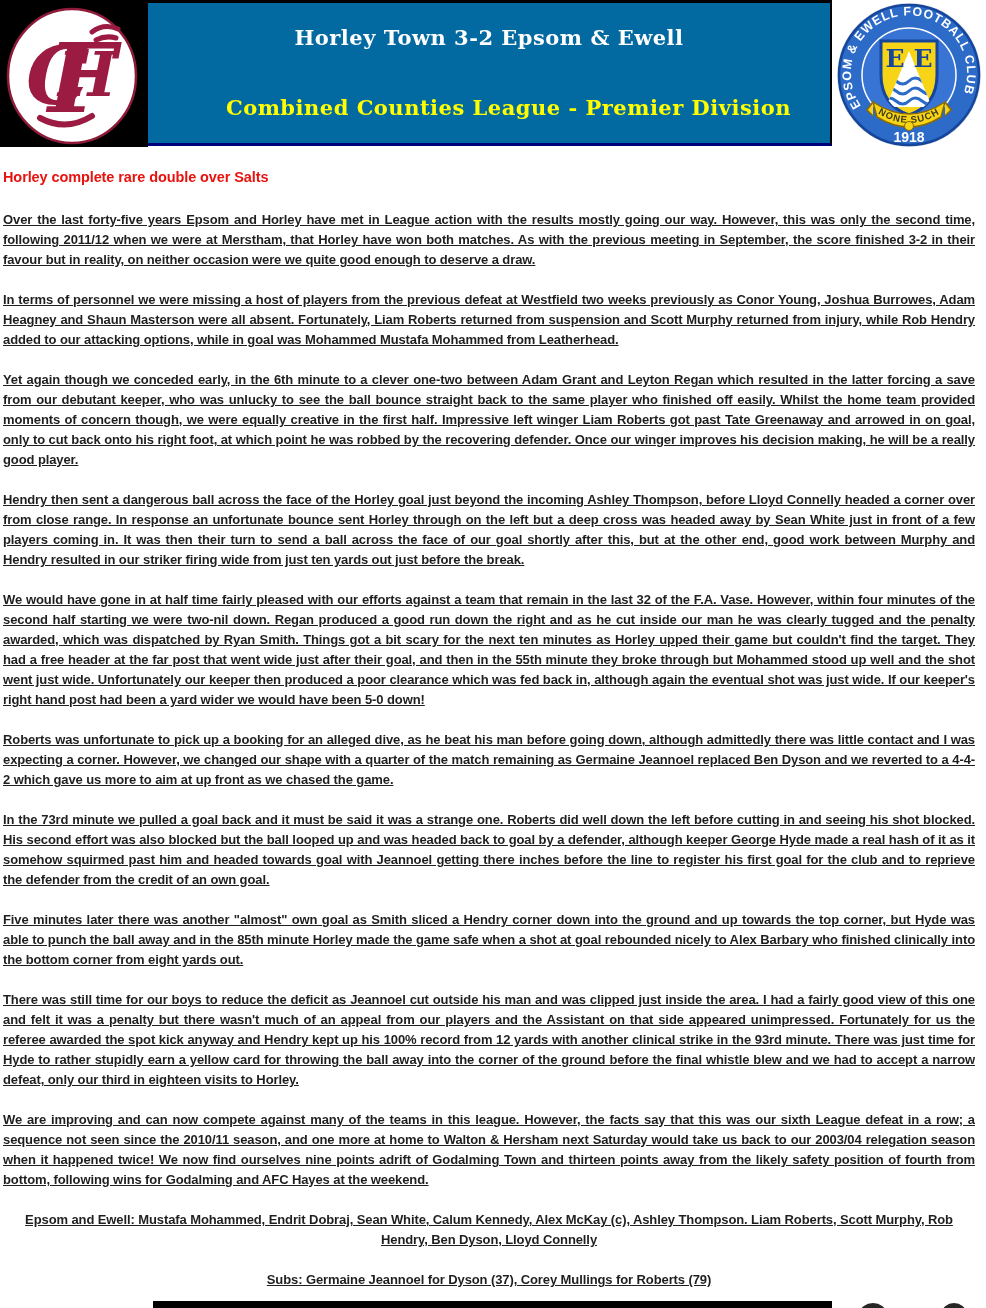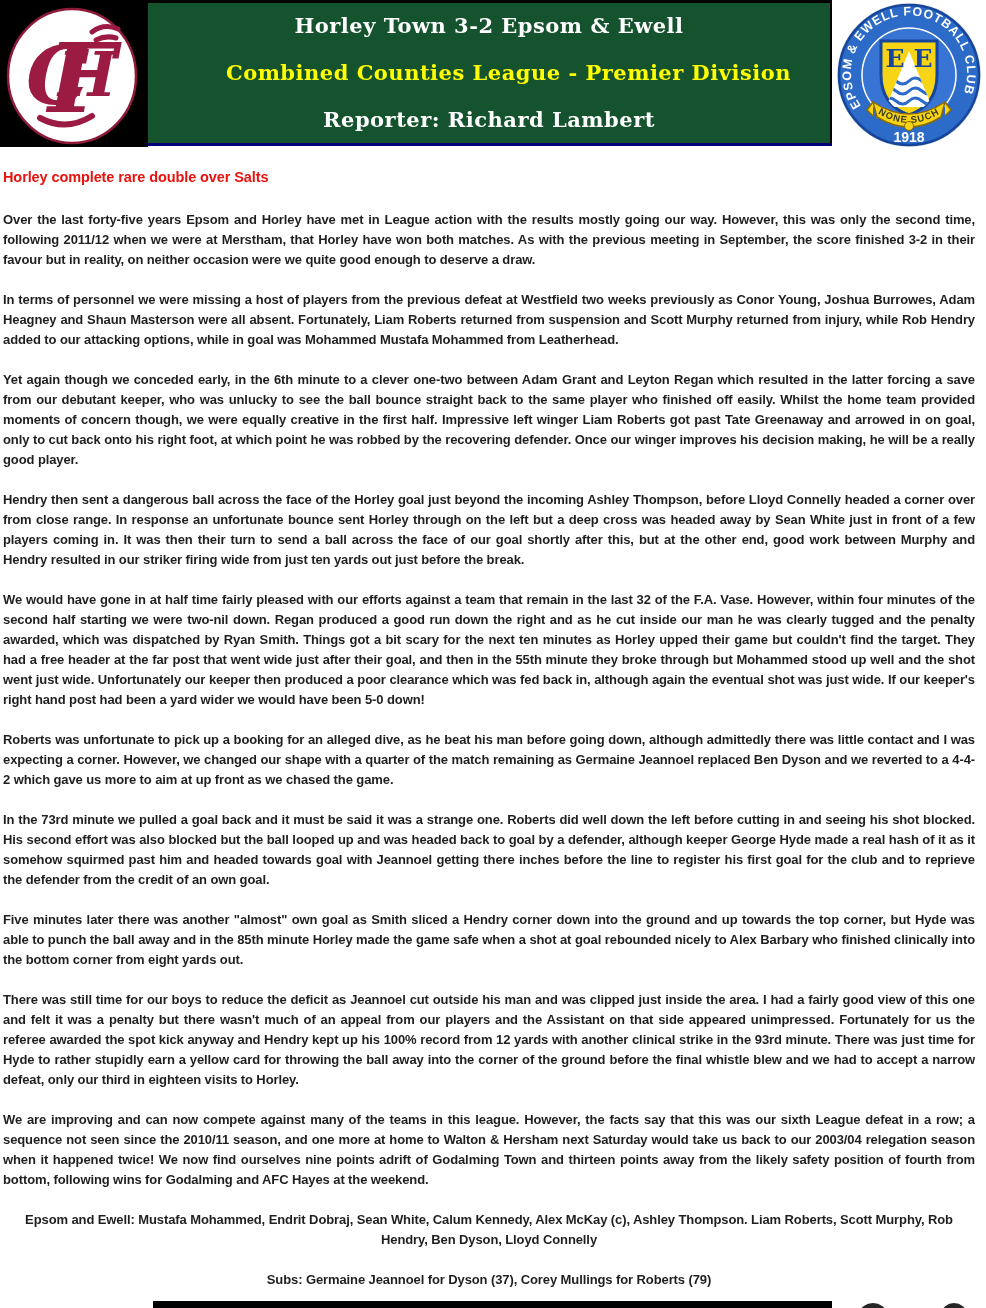--- a/index.html
+++ b/index.html
@@ -8,21 +8,21 @@
     background:#ffffff;
     font-family:"Liberation Sans",sans-serif;
   }
   
   .header{position:absolute;left:0;top:0;width:986px;height:150px;}
   .crest-home-box{
     position:absolute;left:0;top:0;width:148px;height:147px;background:#000;
   }
   .banner{
     position:absolute;left:148px;top:0;width:684px;height:146px;
-    background:#14532d;box-sizing:border-box;
+    background:#0369a1;box-sizing:border-box;
     border-top:3px solid #000;border-bottom:3px solid #00007a;border-right:2px solid #000;
     display:flex;flex-direction:column;justify-content:space-around;
     text-align:center;
     font-family:"DejaVu Serif",serif;font-weight:bold;
     font-size:21px;line-height:26px;letter-spacing:.5px;
   }
   .banner .ln{white-space:nowrap;}
   .c-white{color:#ffffff;}
   .c-yellow{color:#ffff00;margin-left:39px;}
   .crest-away-box{
@@ -33,21 +33,21 @@
   .article{
     position:absolute;left:0;top:150px;width:986px;
     padding:0 3px;box-sizing:border-box;
     color:#1f1f1f;font-weight:bold;font-size:13px;line-height:20px;
     letter-spacing:-0.1px;
   }
   .headline{
     color:#e8120e;font-size:14.5px;line-height:20px;
     margin:17px 0 23px 0;font-weight:bold;
   }
-  .article p{margin:0 8px 20px 0;text-align:justify;}
+  .article p{margin:0 8px 20px 0;text-align:justify;text-decoration:underline;}
   .article p.no-justify{text-align:center;}
   
   .next-border{
     position:absolute;left:153px;top:1301px;width:679px;height:7px;background:#000;
   }
   .cut-arc{
     position:absolute;height:10px;background:#262626;
     border-radius:50% 50% 0 0 / 100% 100% 0 0;
   }
   .cut-arc.a1{left:860px;top:1303px;width:26px;}
@@ -68,21 +68,20 @@
         <text x="58" y="96" font-size="62">H</text>
       </g>
       <path d="M 92 32 q 12 -9 26 -3 M 96 40 q 10 -5 20 -2" stroke="#9c1b42" stroke-width="5" fill="none" stroke-linecap="round"></path>
       <path d="M 40 118 q 26 14 52 -2" stroke="#9c1b42" stroke-width="6" fill="none" stroke-linecap="round"></path>
     </svg>
   </div>
 
   <div class="banner">
     <div class="ln c-white">Horley Town 3-2 Epsom &amp; Ewell</div>
     <div class="ln c-yellow">Combined Counties League - Premier Division</div>
-    <div class="ln c-white">Reporter: Richard Lambert</div>
   </div>
 
   <div class="crest-away-box">
     <svg width="148" height="148" viewBox="0 0 148 148">
       <defs>
         <path id="ringPath" d="M 26 105 A 58 58 0 1 1 122 105" fill="none"></path>
         <clipPath id="shieldClip">
           <path d="M 46 40 H 102 V 74 Q 102 104 74 114 Q 46 104 46 74 Z"></path>
         </clipPath>
         <clipPath id="triClip">

